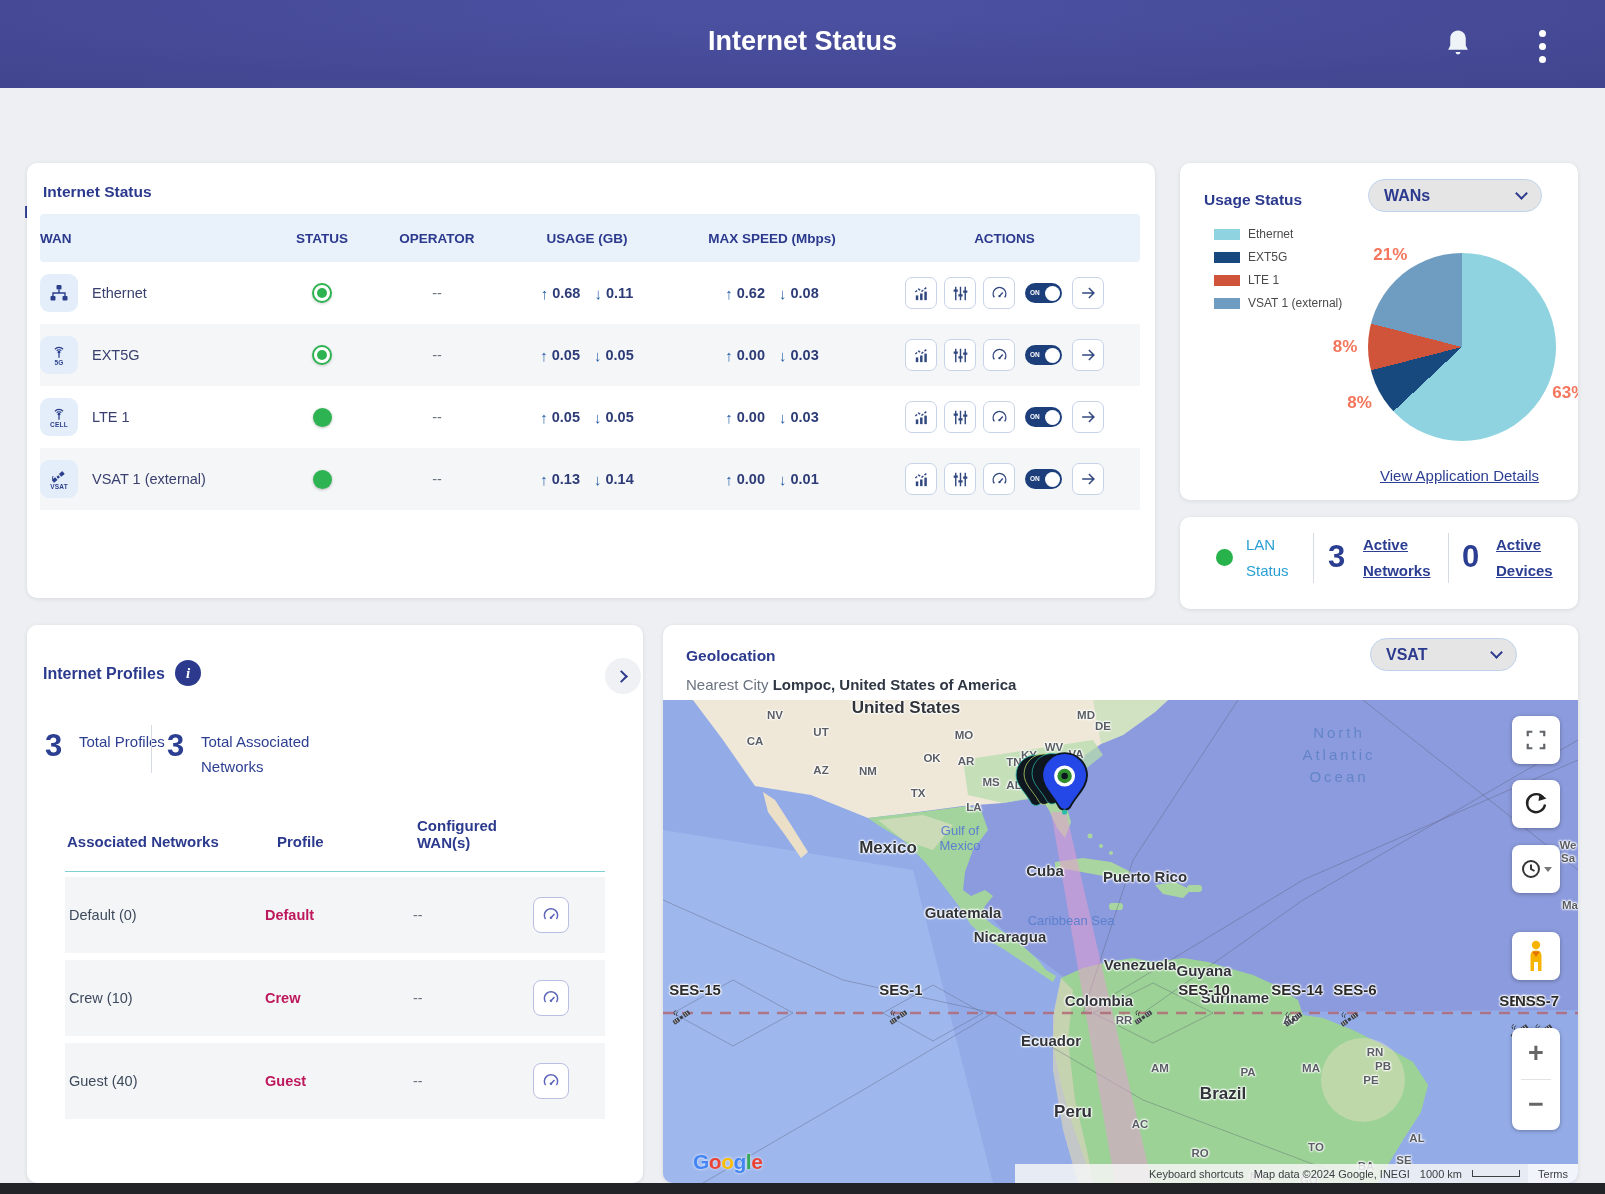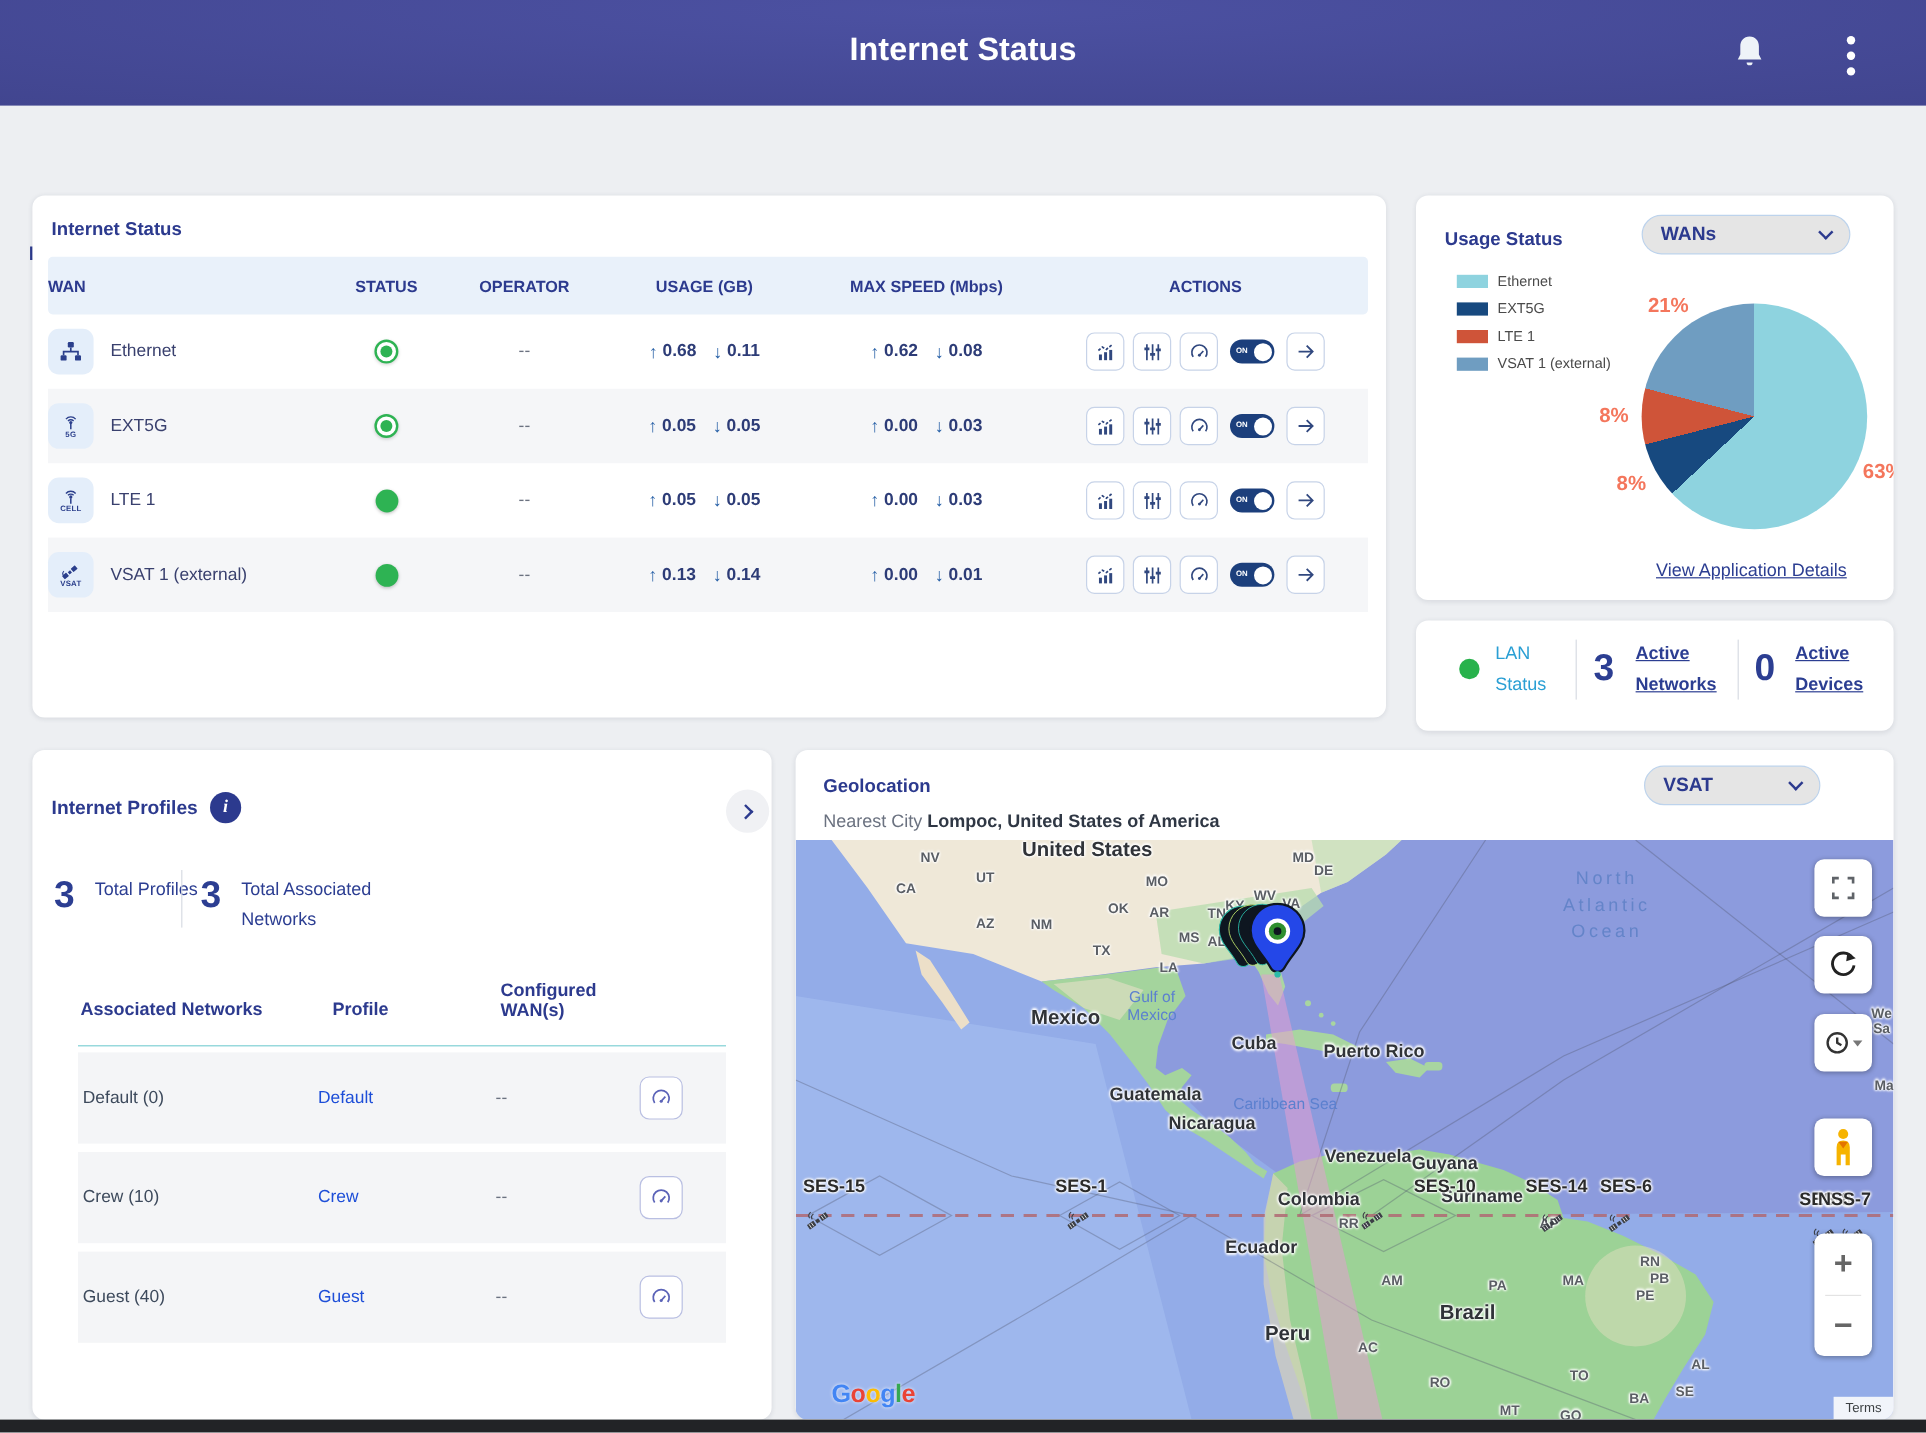--- a/index.html
+++ b/index.html
@@ -77,21 +77,21 @@
   .pf-title { position:absolute; left:16px; top:40px; font-size:16px; }
   .info-ic { position:absolute; left:148px; top:35px; width:26px; height:26px; border-radius:50%; background:#2c3a8e; color:#fff; display:flex; align-items:center; justify-content:center; font-family:"Liberation Serif",serif; font-style:italic; font-weight:700; font-size:15px; cursor:pointer; }
   .chev-btn { position:absolute; left:578px; top:33px; width:36px; height:36px; border-radius:50%; background:#f0f1f4; display:flex; align-items:center; justify-content:center; cursor:pointer; }
   .chev-btn i { width:9px; height:9px; border-top:2.5px solid #2c3a8e; border-right:2.5px solid #2c3a8e; transform:rotate(45deg); margin-left:-3px; }
   .pf-num { position:absolute; color:#2c3e92; font-size:31px; font-weight:700; }
   .pf-lab { position:absolute; width:130px; color:#2c3e92; font-size:15px; line-height:25px; }
   .pf-head { position:absolute; color:#2c3a8e; font-weight:700; font-size:15px; }
   .teal-line { position:absolute; left:38px; top:246px; width:540px; height:1px; background:#7fd0d4; }
   .pf-row { position:absolute; left:38px; width:540px; height:76px; background:#f4f5f7; display:flex; align-items:center; font-size:14.5px; }
   .pf-c1 { width:200px; padding-left:4px; color:#3d4a5c; }
-  .pf-c2 { width:148px; color:#1d4ed8; cursor:pointer; }
+  .pf-c2 { width:148px; color:#be185d; cursor:pointer;font-weight:bold; }
   .pf-c3 { width:120px; color:#6b7280; }
   .pf-gauge { width:36px; height:36px; border:1px solid #b9bfe2; border-radius:8px; background:#fff; display:flex; align-items:center; justify-content:center; cursor:pointer; }
 
   
   .card-geo { left:663px; top:625px; width:915px; height:558px; overflow:hidden; }
   .geo-title { position:absolute; left:23px; top:22px; }
   .geo-city { position:absolute; left:23px; top:51px; font-size:15px; color:#6b7280; }
   .geo-city b { color:#2f3744; font-weight:700; }
   .geo-pill { left:707px; top:13px; width:147px; }
   .map { position:absolute; left:0; top:75px; width:915px; height:483px; overflow:hidden; }
@@ -814,18 +814,24 @@
             <path d="M6,11.5 L10,17 L14,11.5 Z" fill="#e37400"></path>
           </svg>
       </div>
       <div class="zoombox">
         <span class="zbtn">+</span>
         <i class="zdiv"></i>
         <span class="zbtn">−</span>
       </div>
 
       <a class="glogo" id="glogo"><span style="color: rgb(66, 133, 244);">G</span><span style="color: rgb(234, 67, 53);">o</span><span style="color: rgb(251, 188, 5);">o</span><span style="color: rgb(66, 133, 244);">g</span><span style="color: rgb(52, 168, 83);">l</span><span style="color: rgb(234, 67, 53);">e</span></a>
+      <div class="attr">
+        <span>Keyboard shortcuts</span>
+        <span>Map data ©2024 Google, INEGI</span>
+        <span>1000 km</span>
+        <span class="scalebar"></span>
+      </div>
       <a class="terms">Terms</a>
     </div>
   </section>
 
   <div class="taskbar"></div>
 </div>
 
 </body></html>

